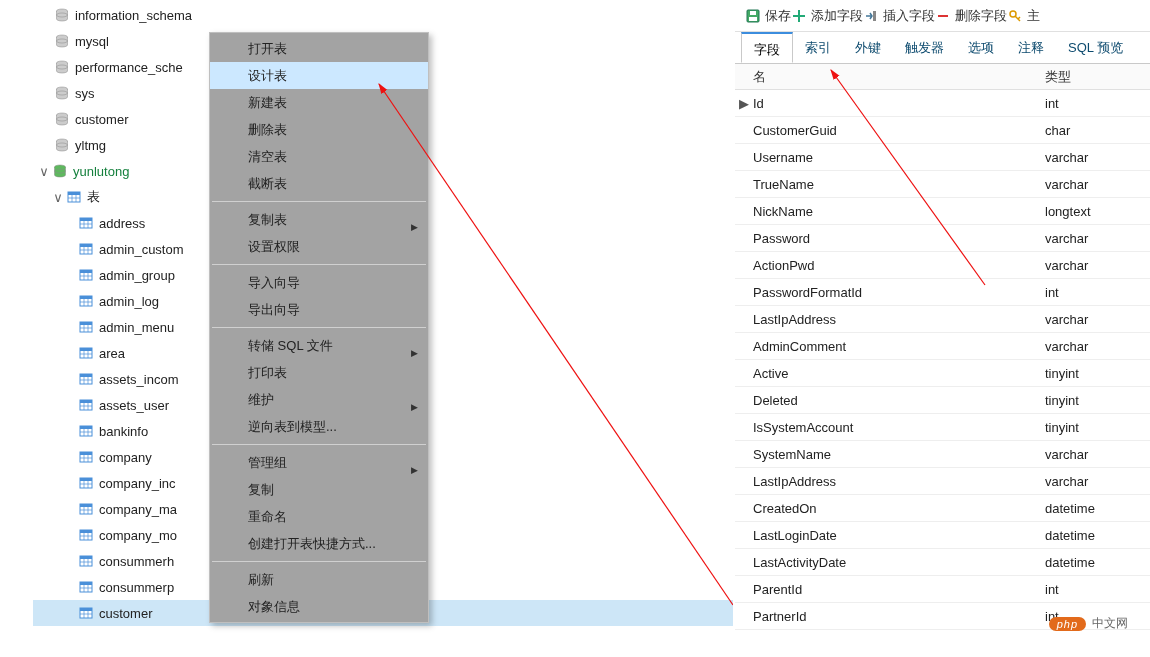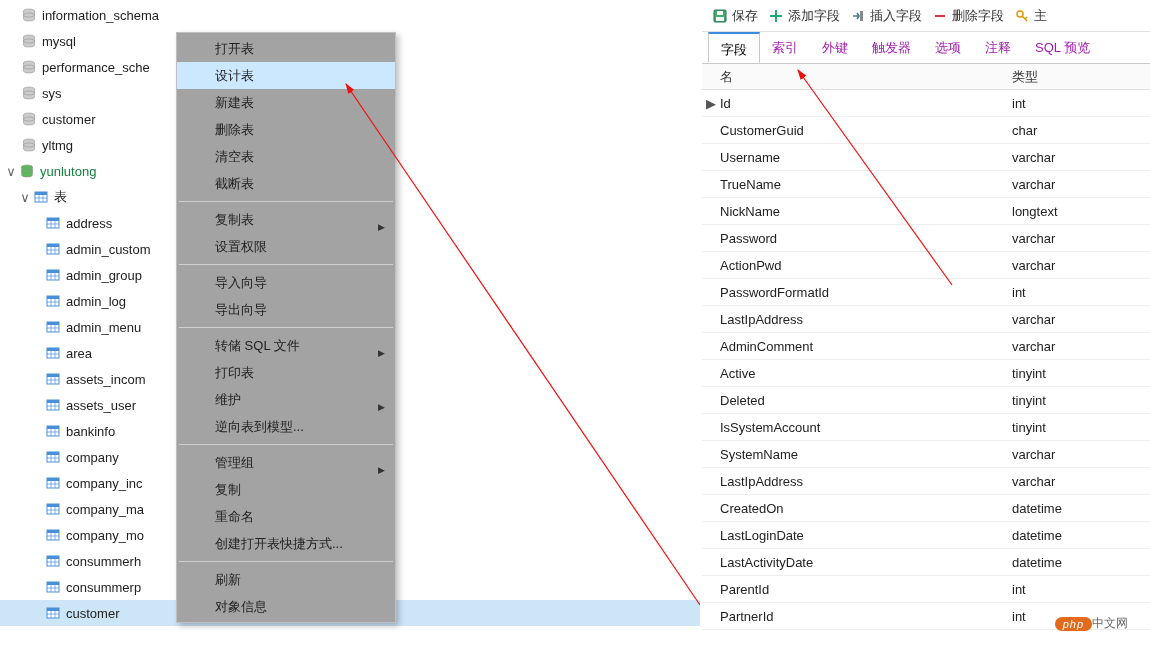--- a/index.html
+++ b/index.html
@@ -1,52 +1,52 @@
 <!DOCTYPE html>
 <html><head>
 <meta charset="utf-8">
 <style>
   * { margin:0; padding:0; box-sizing:border-box; }
   body { font-family:"Microsoft YaHei",Segoe UI,Arial,sans-serif; font-size:13px; color:#222; background:#fff; width:1150px; height:657px; overflow:hidden; position:relative; }
   .shell { display:flex; flex-direction:row; width:100%; height:100%; }
-  .left-pane { width:700px; position:relative; }
+  .left-pane { width:700px; position:relative;margin-left:33px; }
   .right-pane { flex:1; border-left:2px solid #fff; position:relative; background:#fff; }
 
   .tree { padding-top:2px; }
   .tree-row { display:flex; align-items:center; height:26px; padding-left:4px; white-space:nowrap; }
   .tree-row.sel { background:#cde6f7; }
   .tree-ico { width:18px; height:18px; margin-right:4px; display:flex; align-items:center; justify-content:center; }
   .icon-db { width:14px; height:14px; }
   .icon-tbl { width:14px; height:14px; }
   .expand { width:14px; display:inline-block; text-align:center; color:#666; }
   .indent { display:inline-block; }
 
   .ctxmenu { position:absolute; top:32px; left:176px; width:220px; background:#a3a3a3; border:1px solid #bfbfbf; box-shadow:3px 3px 6px rgba(0,0,0,.25); padding:2px 0; z-index:50; }
   .ctx-item { height:27px; line-height:27px; padding-left:38px; position:relative; cursor:default; }
   .ctx-item.hi { background:#cce8ff; }
   .ctx-item.arrow::after { content:"▶"; font-size:9px; color:#333; position:absolute; right:10px; top:8px; }
   .ctx-sep { height:1px; margin:4px 2px; background:#d0d0d0; }
 
-  .toolbar { height:32px; display:flex; align-items:center; gap:10px; padding:0 6px 0 10px; border-bottom:1px solid #e0e0e0; font-size:13px;text-align:right; }
+  .toolbar { height:32px; display:flex; align-items:center; padding:0 6px 0 10px; border-bottom:1px solid #e0e0e0; font-size:13px;text-align:right; }
   .tb-btn { display:flex; align-items:center; gap:4px; color:#333; }
   .tb-ico { width:16px; height:16px; display:flex; align-items:center; justify-content:center; }
 
   .tabs { height:32px; display:flex; align-items:center; padding-left:6px; border-bottom:1px solid #c9c9c9; }
-  .tab { padding:0 12px; height:31px; line-height:31px; color:#a21caf; cursor:default; }
+  .tab { padding:0 12px; height:31px; line-height:31px; color:#0c4a6e; cursor:default; }
   .tab.active { background:#fff; border:1px solid #c9c9c9; border-bottom:1px solid #fff; border-top:2px solid #3c8dde; color:#000; }
 
   .cols { display:flex; height:26px; align-items:center; border-bottom:1px solid #e0e0e0; color:#333; background:#fafafa; }
   .cols .c1 { width:310px; padding-left:18px; }
   .cols .c2 { flex:1; }
   .frow { display:flex; height:27px; align-items:center; border-bottom:1px solid #eee; }
   .frow .c0 { width:18px; text-align:center; color:#555; }
   .frow .c1 { width:292px; }
   .frow .c2 { flex:1; }
 
-  .watermark { position:absolute; right:22px; bottom:25px; display:flex; align-items:center; font-size:12px; color:#666; }
+  .watermark { position:absolute; right:22px; bottom:25px; display:flex; align-items:center; gap:6px; font-size:12px; color:#666; }
   .watermark .pill { background:#e26a1b; color:#fff; border-radius:10px; padding:1px 8px; font-size:11px; font-style:italic; letter-spacing:1px; }
 
   svg.arrow-abs { position:absolute; top:0; left:0; pointer-events:none; z-index:60; }
 </style>
 </head>
 <body>
 
 <div class="shell">
   <div class="left-pane">
     <div class="tree" id="tree">

